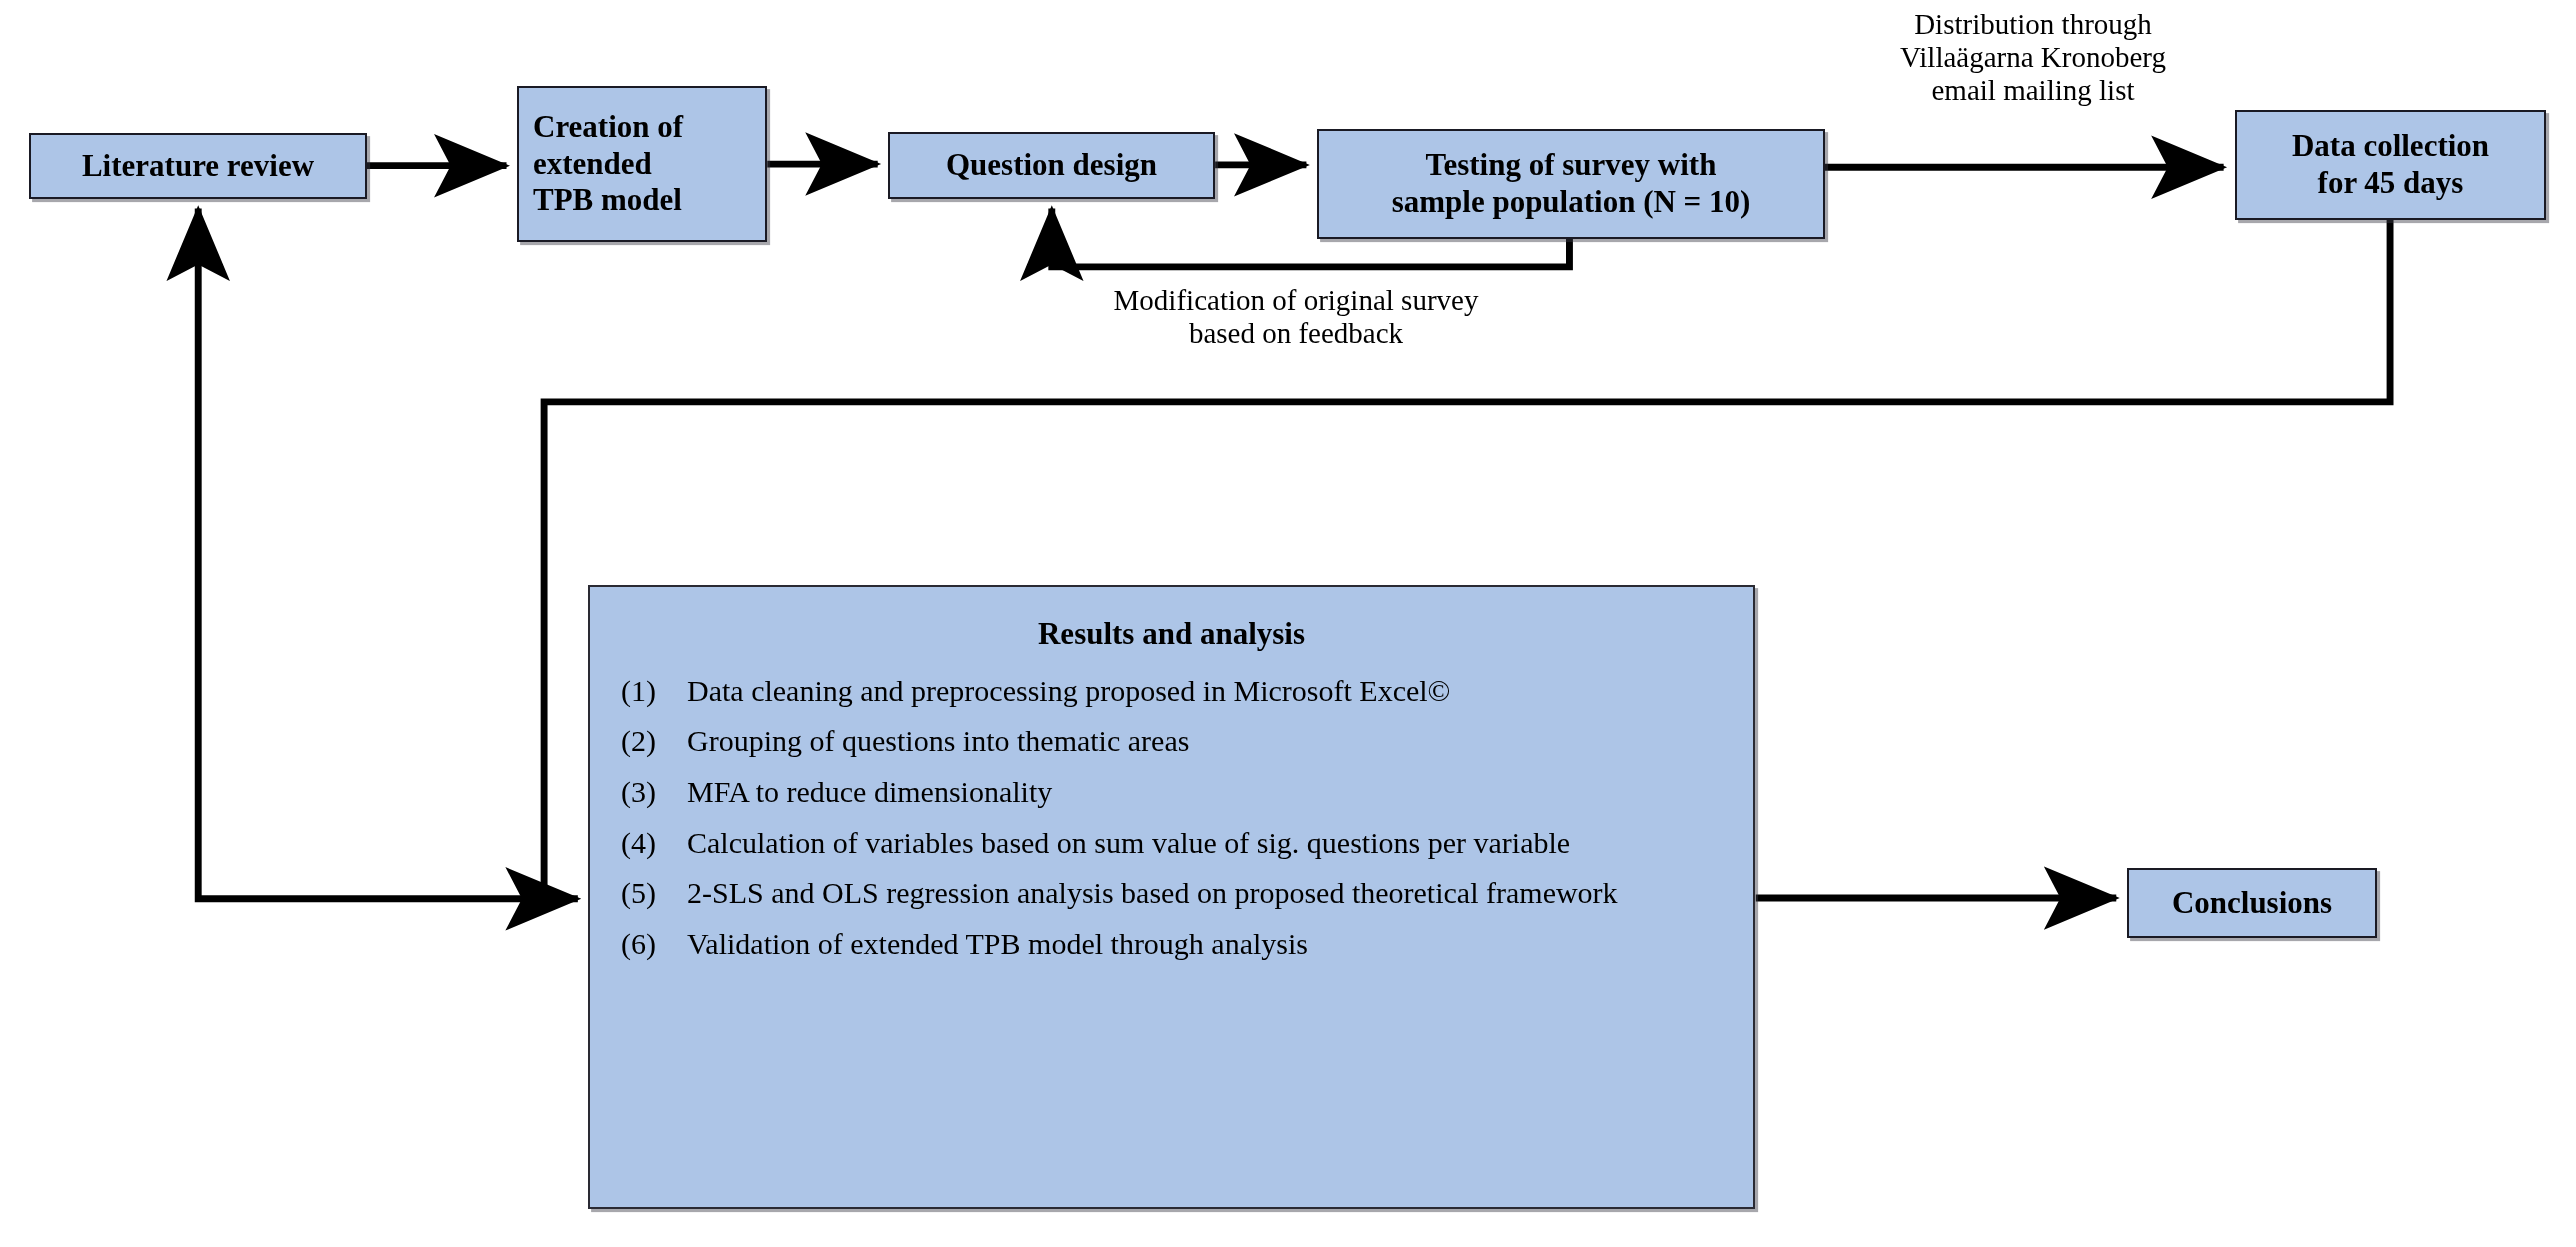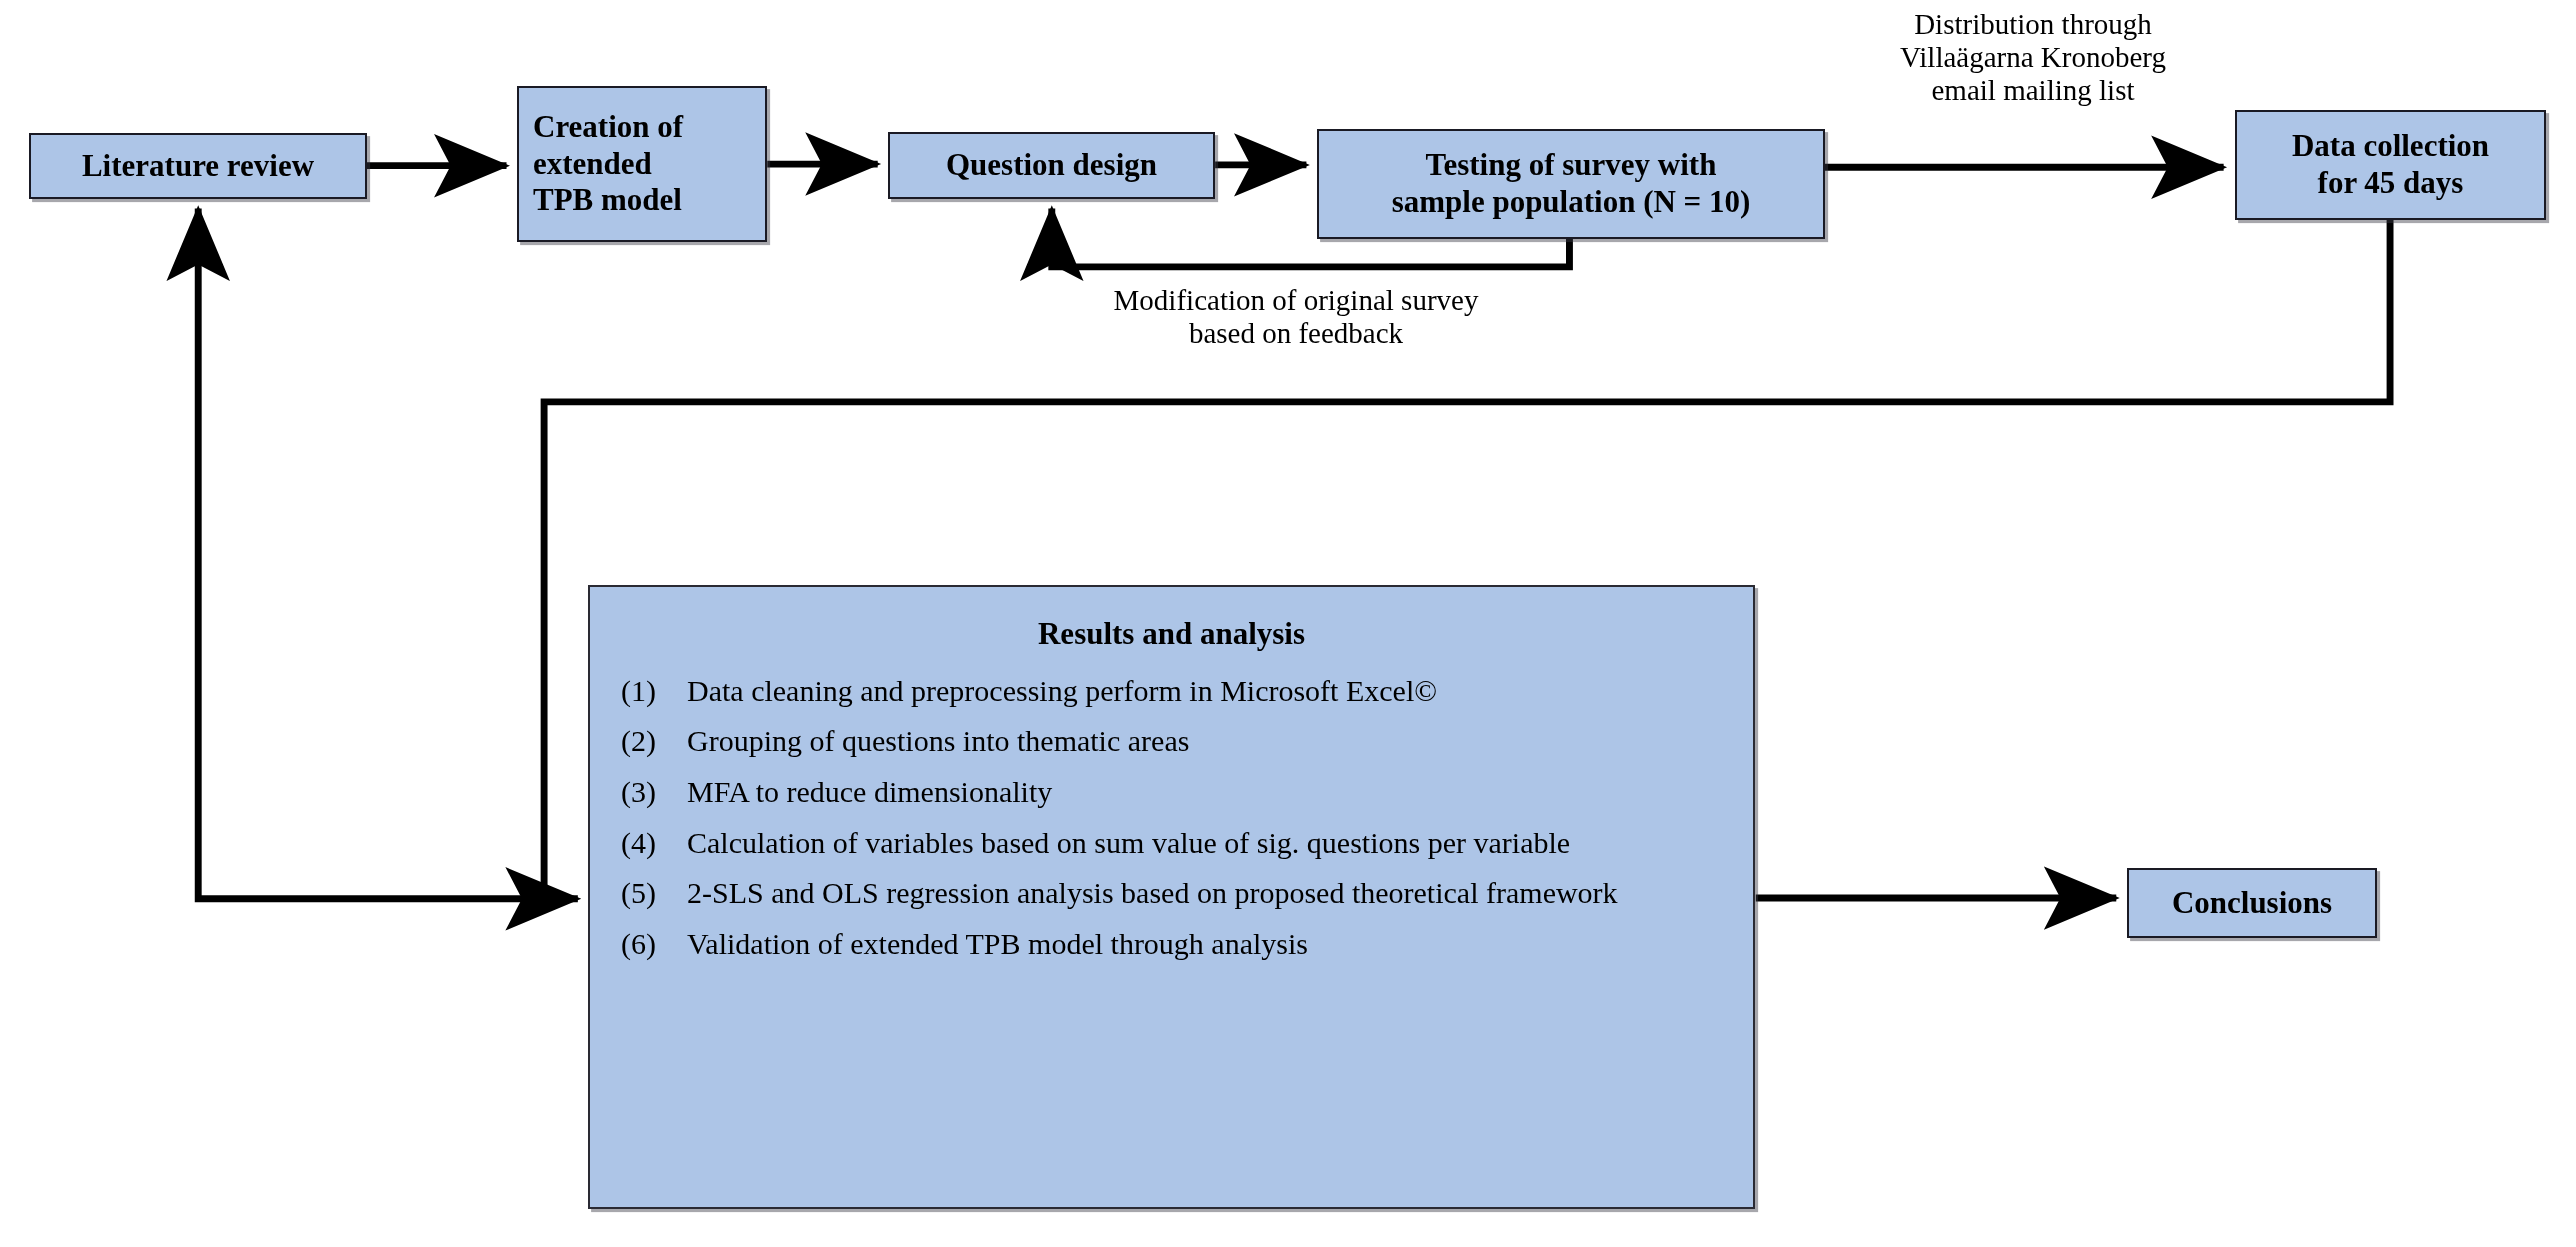--- a/index.html
+++ b/index.html
@@ -168,21 +168,21 @@
 Villaägarna Kronoberg
 email mailing list</div>
   <div class="edge-label label-mod">Modification of original survey
 based on feedback</div>
 
   <div class="results-box">
     <div class="results-title">Results and analysis</div>
     <ul class="results-list">
       <li class="results-item">
         <span class="results-num">(1)</span>
-        <span class="results-text">Data cleaning and preprocessing perform in Microsoft Excel©</span>
+        <span class="results-text">Data cleaning and preprocessing proposed in Microsoft Excel©</span>
       </li>
       <li class="results-item">
         <span class="results-num">(2)</span>
         <span class="results-text">Grouping of questions into thematic areas</span>
       </li>
       <li class="results-item">
         <span class="results-num">(3)</span>
         <span class="results-text">MFA to reduce dimensionality</span>
       </li>
       <li class="results-item">

